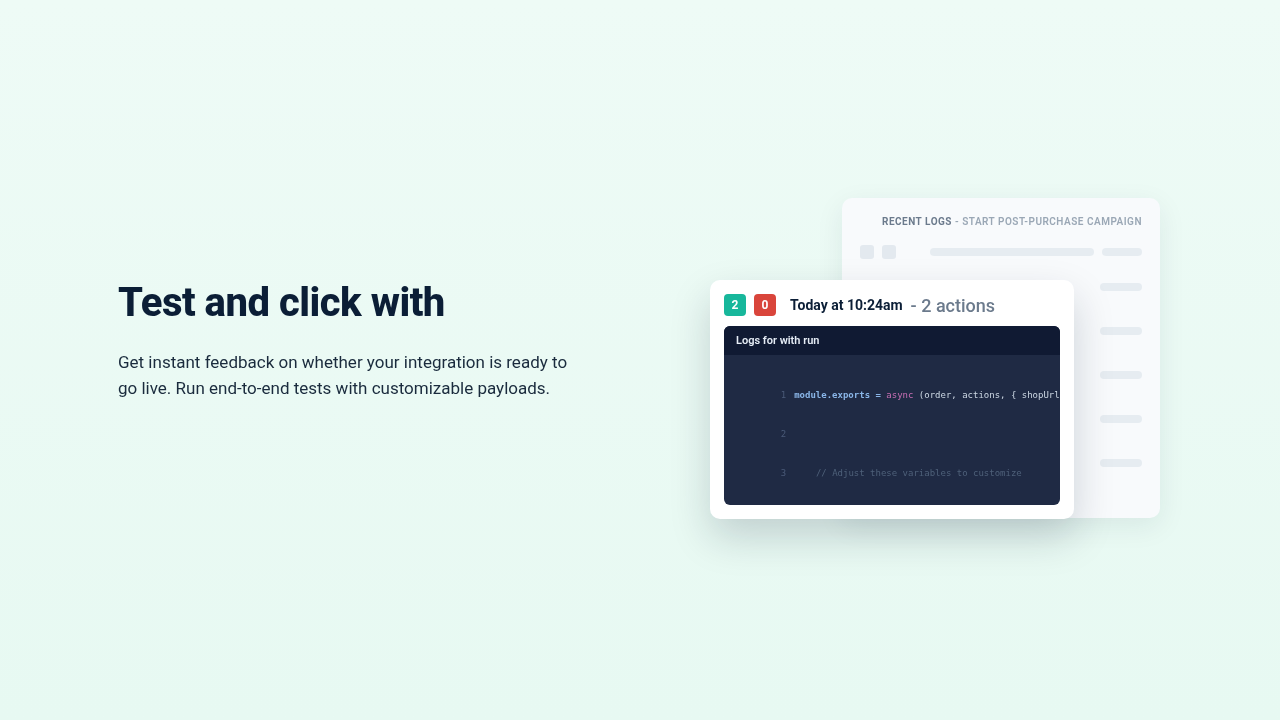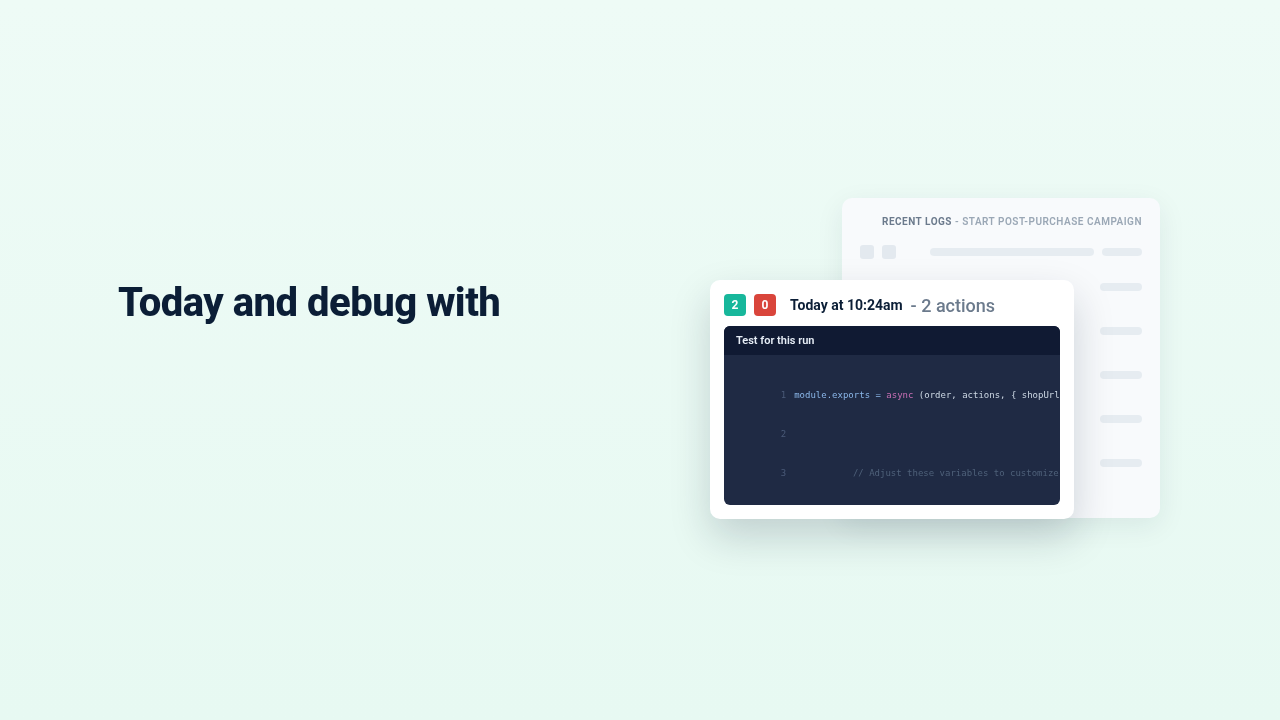--- a/index.html
+++ b/index.html
@@ -33,34 +33,35 @@
   .run-sub { font-size: 18px; color:#6b7a8c; font-weight:500; }
 
   .code-panel { background:#1f2a44; border-radius:6px; overflow:hidden; }
   .code-head { background:#101a33; color:#e6edf6; font-size:11px; font-weight:600; padding:8px 12px; }
   .code-body { display:flex; font-family: ui-monospace, SFMono-Regular, Menlo, Consolas, monospace; font-size:9px; line-height: 1.45; color:#c9d6e4; padding: 8px 0 10px 0; height: 150px; overflow:hidden; white-space: pre; }
   .gutter { text-align:right; color:#4a5a78; padding: 0 8px 0 8px; user-select:none; }
   .gutter div { height: 1.45em; }
   .code-lines { padding-right: 8px; }
   .code-lines div { height: 1.45em; }
   .tk-kw { color:#c96fb5;margin-top:20px; }
-  .tk-cmt { color:#4e6079;margin-left:37px; }
-  .tk-fn { color:#8ab6e8; }
+  .tk-cmt { color:#4e6079; }
+  .tk-fn { color:#8ab6e8;font-weight:bold; }
   .tk-plain { color:#cdd8e4; }
 
 </style>
 </head>
 <body>
 
 <div class="page">
 
   <div class="left">
     <h1 class="headline">
-      <span>Today and debug with</span><br>
+      <span>Test and click with</span><br>
     </h1>
+    <p class="subcopy">Get instant feedback on whether your integration is ready to go live. Run end-to-end tests with customizable payloads.</p>
   </div>
 
   <div class="back-card">
     <div class="back-title">
       <span>RECENT LOGS</span><span class="sub"><span> - </span><span>START POST-PURCHASE CAMPAIGN</span></span>
     </div>
     <div class="ph-row">
       <div class="ph-sq"></div>
       <div class="ph-sq2"></div>
       <div style="width:18px"></div>
@@ -93,21 +94,21 @@
 
   <div class="front-card">
     <div class="front-header">
       <span class="badge green">2</span>
       <span class="badge red">0</span>
       <span class="run-title">Today at 10:24am</span>
       <span class="run-sub"> - 2 actions</span>
     </div>
 
     <div class="code-panel">
-      <div class="code-head">Test for this run</div>
+      <div class="code-head">Logs for with run</div>
       <div class="code-body">
         <div class="gutter">
           <div>1</div>
           <div>2</div>
           <div>3</div>
           
           
           
           
           

